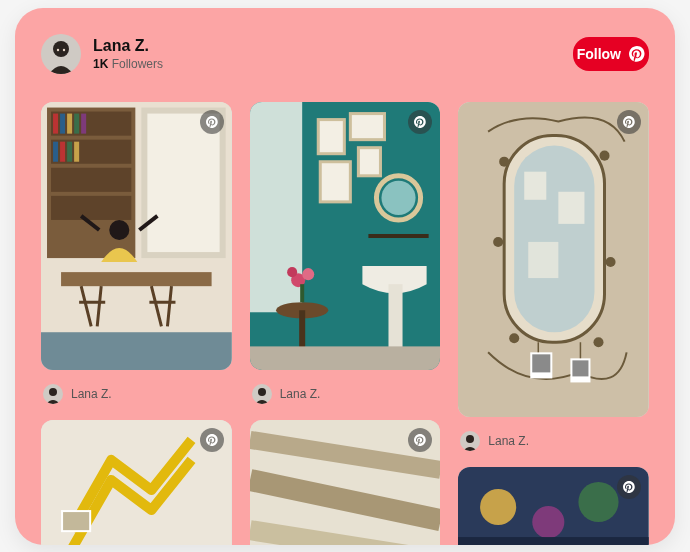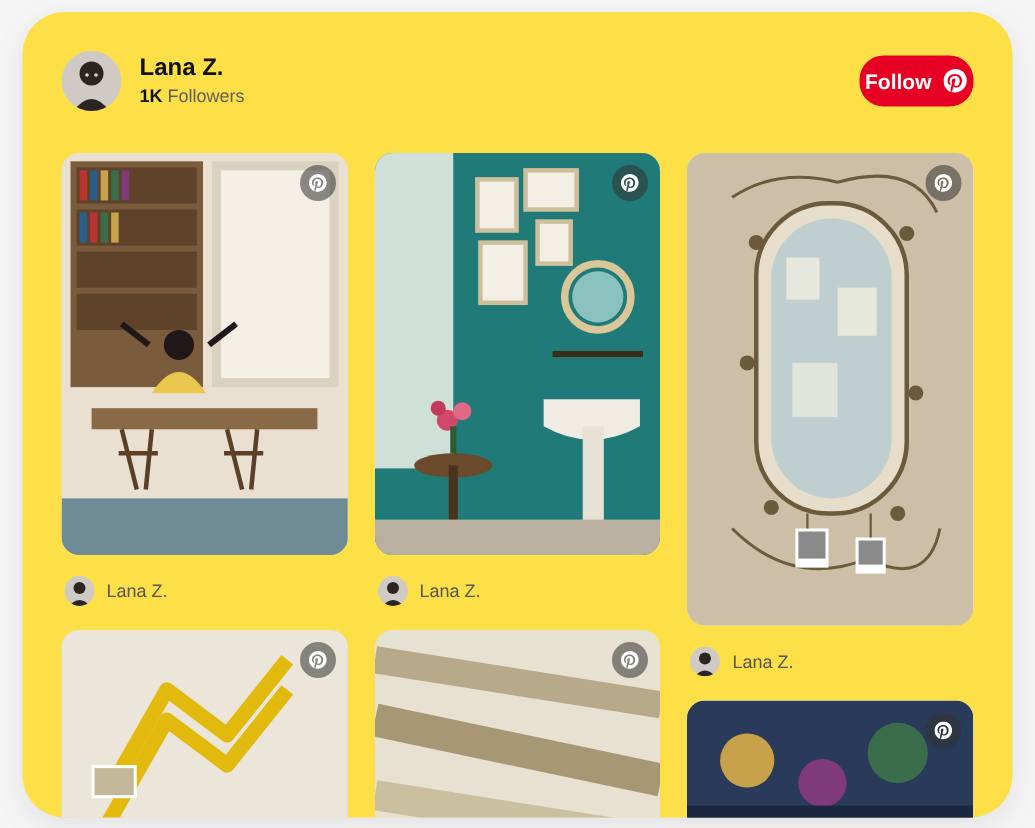--- a/index.html
+++ b/index.html
@@ -8,21 +8,21 @@
     font-family: -apple-system, BlinkMacSystemFont, "Segoe UI", Helvetica, Arial, sans-serif;
     background: #f5f5f5;
     display: flex;
     align-items: flex-start;
     justify-content: center;
     padding: 8px 14px;
   }
   .card {
     width: 660px;
     height: 537px;
-    background: #fde047;
+    background: #fca5a5;
     border-radius: 28px;
     box-shadow: 0 6px 22px rgba(0,0,0,.08);
     overflow: hidden;
     position: relative;
     padding: 26px 26px 0 26px;
   }
 
   .header {
     display: flex;
     align-items: center;

